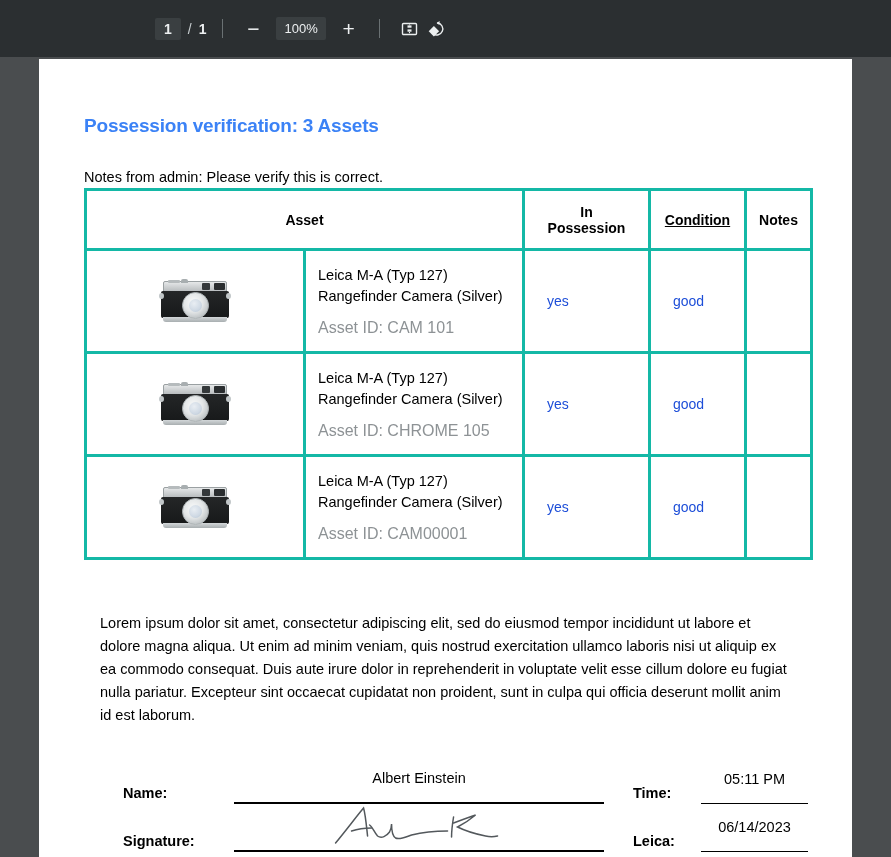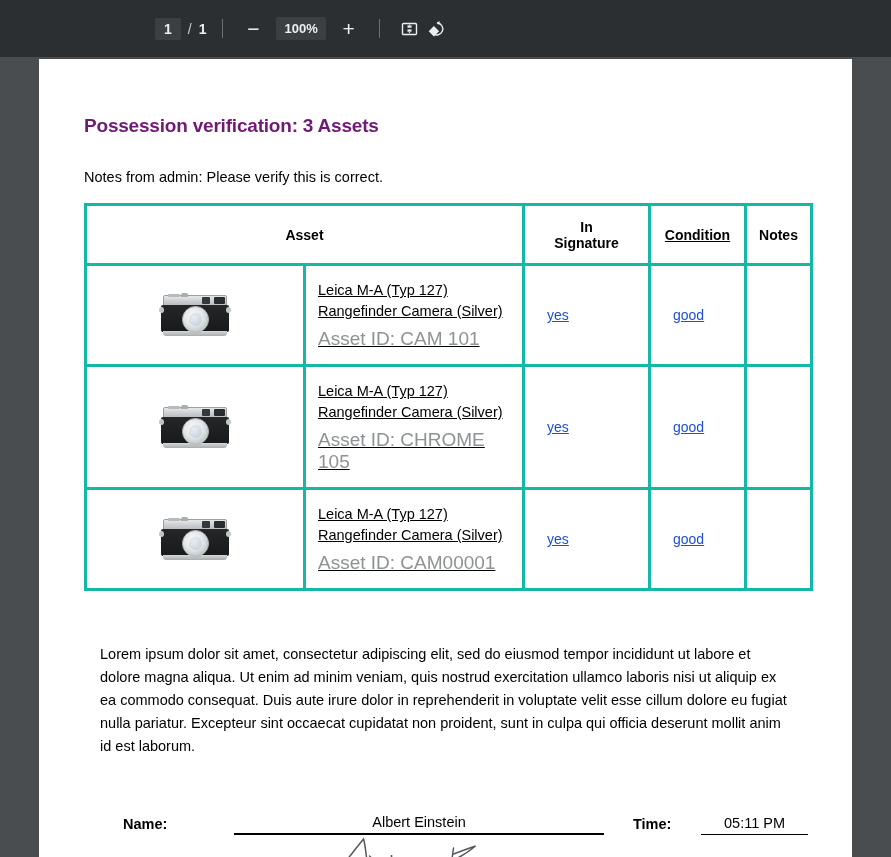--- a/index.html
+++ b/index.html
@@ -67,21 +67,21 @@
     font-size: 21px;
     line-height: 1;
     cursor: pointer;
     user-select: none;
     border-radius: 2px;
   }
   .zoom-level {
     background: #3a3f41;
     color: #eceff0;
     font-size: 13px;
-    font-weight: bold;
+    font-weight: normal;
     padding: 4px 8px;
     border-radius: 2px;
     margin: 0 9px;
     line-height: 15px;
   }
   .icon-svg { display: block; }
 
   
   #page-sheet {
     position: absolute;
@@ -90,28 +90,28 @@
     width: 813px;
     min-height: 840px;
     background: #ffffff;
     box-sizing: border-box;
     padding: 56px 45px 20px 45px;
   }
 
   #doc-title {
     font-size: 19px;
     font-weight: bold;
-    color: #701a75;
+    color: #3b82f6;
     margin: 0 0 32px 0;
     letter-spacing: -0.2px;
   }
   #admin-notes {
     font-size: 14.5px;
     color: #000;
-    margin: 0 0 18px 0;
+    margin: 0 0 3px 0;
   }
 
   
   #asset-table {
     width: 727px;
     border-collapse: collapse;
     table-layout: fixed;
   }
   #asset-table th,
   #asset-table td {
@@ -125,40 +125,40 @@
     text-align: center;
     padding: 11px 6px;
     vertical-align: middle;
     height: 60px;
   }
   .col-asset { width: 438px; }
   .col-poss  { width: 126px; }
   .col-cond  { width: 96px; text-decoration: underline; }
   .col-notes { width: 66px; }
 
-  #asset-table td { vertical-align: middle; text-decoration: underline; }
+  #asset-table td { vertical-align: middle; }
   td.cell-thumb {
     width: 96px;
     padding: 8px 6px;
     text-align: center;
   }
   td.cell-asset {
     padding: 14px 14px 14px 12px;
     border-left: none;
   }
   td.cell-thumb { border-right: none; }
   .asset-name {
     font-size: 14.5px;
     color: #000;
     line-height: 1.45;
   }
   .asset-id {
-    font-size: 19px;
+    font-size: 16px;
     color: #8d9295;
-    margin-top: 6px;
+    margin-top: 12px;
   }
   td.cell-value {
     font-size: 14px;
     color: #1d4ed8;
     padding-left: 22px;
   }
   td.cell-notes { }
   .asset-row { height: 95px; }
 
   
@@ -279,21 +279,21 @@
     border-bottom: 2px solid #000;
     height: 27px;
     margin: 0 11px;
   }
   .sig-line-wrap.small {
     border-bottom: 1.5px solid #000;
     margin: 0 4px 0 8px;
   }
   .sig-value {
     position: absolute;
-    bottom: 3px;
+    bottom: 16px;
     left: 0; right: 0;
     text-align: center;
     font-size: 14.5px;
     color: #000;
   }
   .sig-row-tall { height: 46px; }
   .sig-svg {
     position: absolute;
     bottom: 1px;
     left: 50%;
@@ -347,21 +347,21 @@
   <h1 id="doc-title">Possession verification: 3 Assets</h1>
 
   <p id="admin-notes">Notes from admin: Please verify this is correct.</p>
 
   <table id="asset-table">
     <thead>
       <tr>
         <th class="col-asset" colspan="2">Asset</th>
         <th class="col-poss">
           <span>In</span><br>
-          <span>Signature</span>
+          <span>Possession</span>
         </th>
         <th class="col-cond">Condition</th>
         <th class="col-notes">Notes</th>
       </tr>
     </thead>
     <tbody>
 
       <tr class="asset-row">
         <td class="cell-thumb">
           <div class="camera-thumb">

